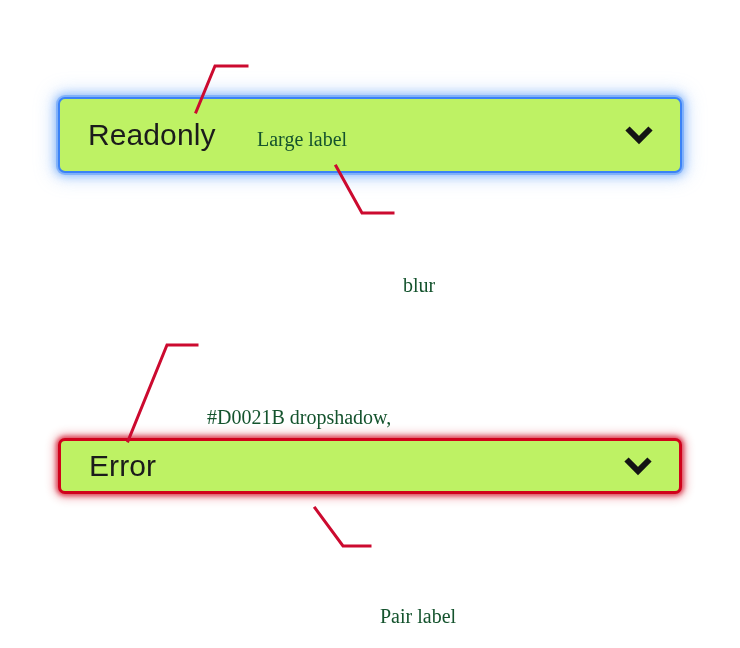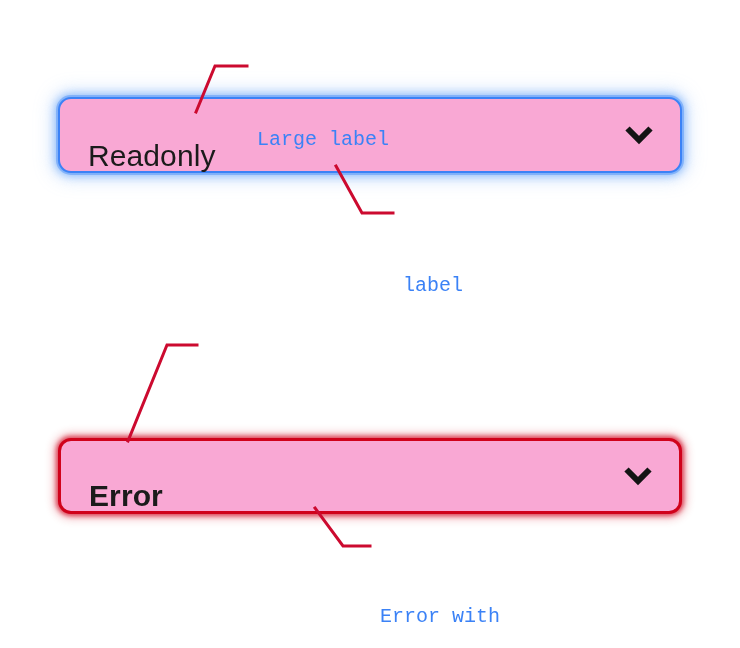--- a/index.html
+++ b/index.html
@@ -28,24 +28,24 @@
     width: 740px;
     height: 648px;
     pointer-events: none;
     z-index: 5;
   }
 
   
   .select-field {
     position: absolute;
     box-sizing: border-box;
-    background: #f9a8d4;
+    background: #bef264;
     display: flex;
-    align-items: flex-end;
-    border-radius: 13px;
+    align-items: center;
+    border-radius: 7px;
     z-index: 2;
   }
 
   .select-field .value {
     font-size: 30px;
     line-height: 1;
     color: #1b1b1b;
     letter-spacing: 0.1px;
     white-space: nowrap;
   }
@@ -68,43 +68,42 @@
       0 0 0 2px rgba(94, 155, 247, 0.55),
       0 0 9px 3px rgba(110, 168, 250, 0.70),
       0 0 18px 6px rgba(140, 186, 250, 0.38);
   }
 
   
   .select-error {
     left: 58px;
     top: 438px;
     width: 624px;
-    height: 76px;
+    height: 56px;
     border: 3px solid #D0021B;
     box-shadow:
       0 0 4px 2px rgba(208, 2, 27, 0.62),
       0 0 10px 4px rgba(208, 2, 27, 0.32);
-    font-weight: bold;
   }
 
   .select-field .value {
     padding-left: 28px;
   }
 
   .select-field .chevron {
     right: 26px;
     top: 50%;
     transform: translateY(-50%);
   }
 
   
   .annotation {
     position: absolute;
-    color: #3b82f6;
-    font-family: Liberation Mono, monospace;
+    color: #14532d;
+    font-family: Liberation Serif, serif;
     font-size: 20px;
     line-height: 33px;
     white-space: pre;
     z-index: 6;
   }
 
   .ann-large-label   { left: 257px; top: 57px; }
   .ann-browser-focus { left: 403px; top: 203px; }
   .ann-dropshadow    { left: 207px; top: 335px; }
   .ann-pair-text     { left: 380px; top: 534px; }
@@ -141,24 +140,25 @@
         <path d="M 3.5 3.5 L 15 15 L 26.5 3.5" fill="none" stroke="#141414" stroke-width="6" stroke-linecap="butt" stroke-linejoin="miter"></path>
       </svg>
     </span>
   </div>
 
   <div class="annotation ann-large-label">
     <div>Large label</div>
   </div>
 
   <div class="annotation ann-browser-focus">
-    <div>label</div>
+    <div>blur</div>
   </div>
 
   <div class="annotation ann-dropshadow">
+    <div>#D0021B dropshadow,</div>
   </div>
 
   <div class="annotation ann-pair-text">
-    <div>Error with</div>
+    <div>Pair label</div>
     
   </div>
 
 </div>
 
 </body></html>

